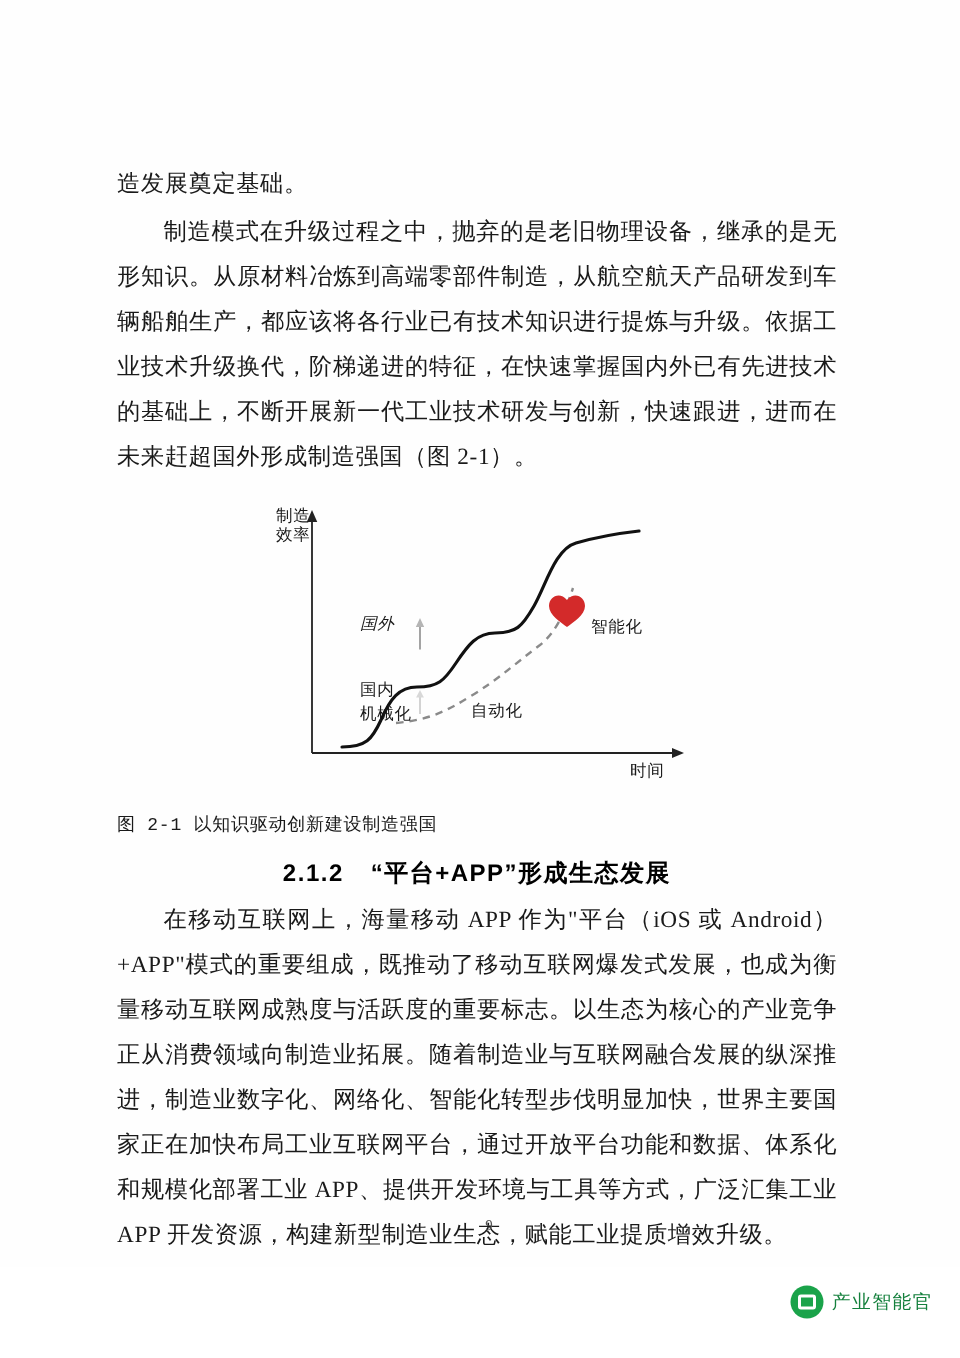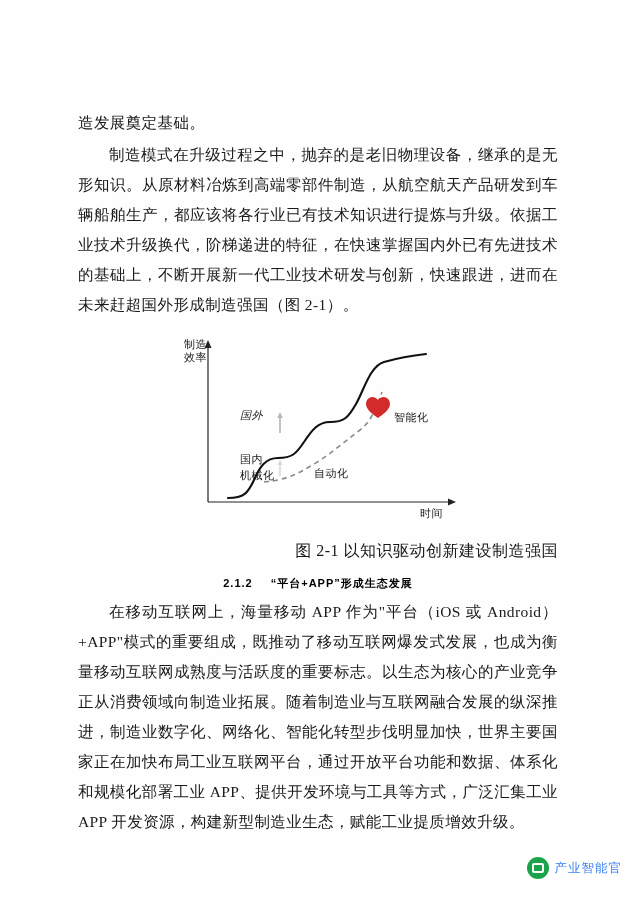--- a/index.html
+++ b/index.html
@@ -45,29 +45,30 @@
     width: 480px;
     display: flex;
     justify-content: center;
   }
   .figure {
     position: relative;
     width: 300px;
     height: 205px;
   }
   .fig-caption {
-    text-align: right;
-    font-size: 16px;
+    text-align: left;
+    font-size: 12px;
     color: #1a1a1a;
     margin-top: 6px;
     letter-spacing: 0.5px;
+    font-family: Liberation Mono, monospace;
   }
   .section-head {
     text-align: center;
-    font-size: 11px;
+    font-size: 16px;
     font-weight: bold;
     margin: 14px 0 6px 0;
     letter-spacing: 1px;
     font-family: "Liberation Sans", "DejaVu Sans", sans-serif;
   }
   .section-head .num {
     margin-right: 18px;
   }
   .page-number {
     position: absolute;
@@ -109,21 +110,21 @@
     left: 5px;
     top: 6px;
     width: 12px;
     height: 10px;
     border: 2px solid #fff;
     border-radius: 2px;
     box-sizing: border-box;
   }
   .footer-text {
     font-size: 12.5px;
-    color: #3b82f6;
+    color: #15803d;
     font-family: "Liberation Sans", "DejaVu Sans", sans-serif;
     letter-spacing: 1px;
   }
   
   .fig-label {
     position: absolute;
     font-size: 11px;
     color: #1a1a1a;
     font-family: "Liberation Sans", "DejaVu Sans", sans-serif;
     white-space: nowrap;

